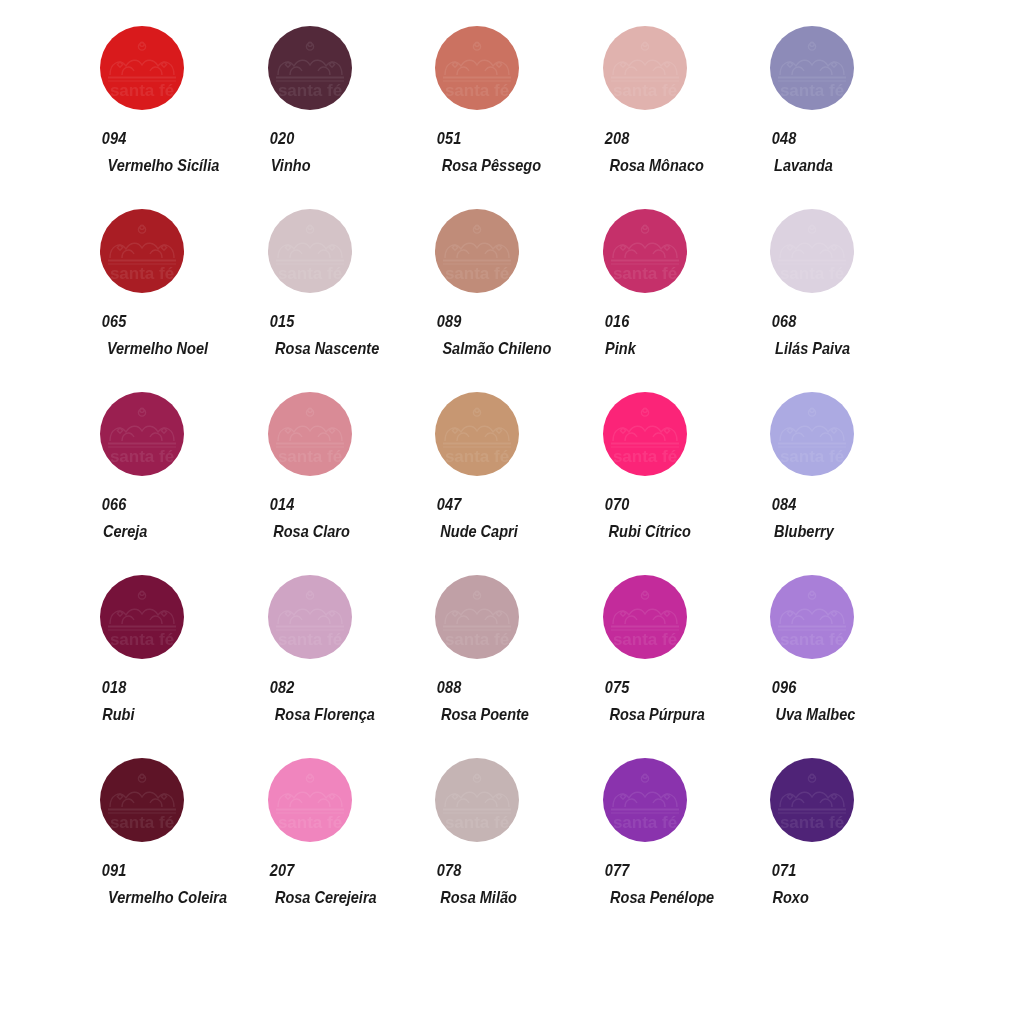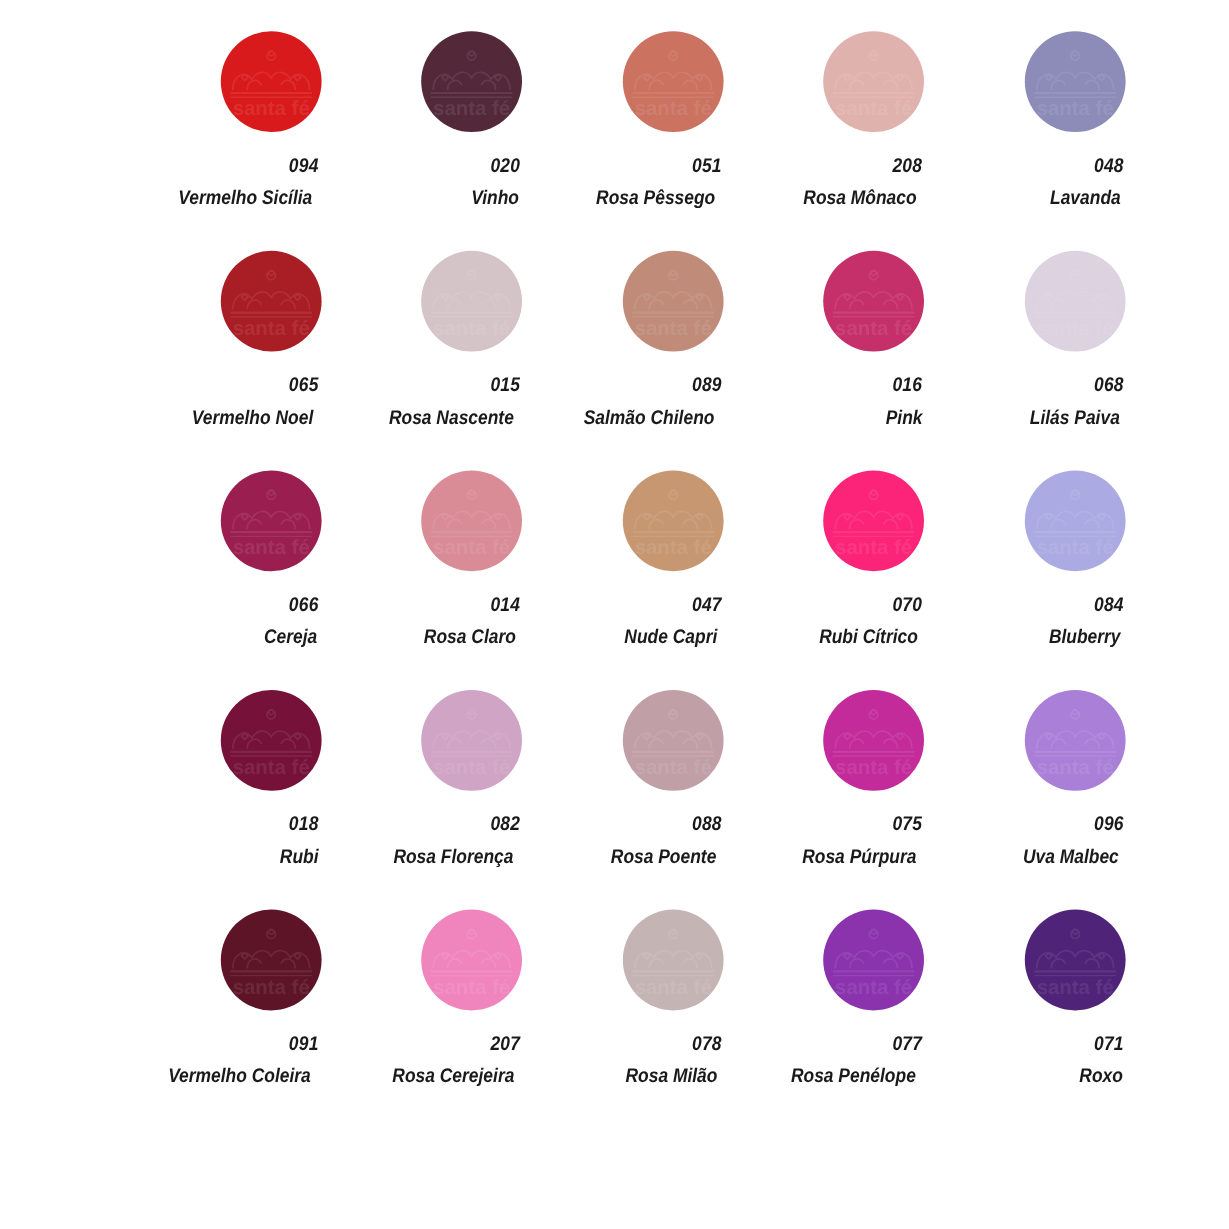--- a/index.html
+++ b/index.html
@@ -30,21 +30,21 @@
     display: grid;
     grid-template-columns: repeat(5, 1fr);
     grid-auto-rows: 183px;
     column-gap: 0px;
     row-gap: 0px;
   }
 
   .swatch-cell {
     display: flex;
     flex-direction: column;
-    align-items: flex-end;
+    align-items: flex-start;
     justify-content: flex-start;
   }
 
   .swatch-disc {
     width: 84px;
     height: 84px;
     border-radius: 50%;
     position: relative;
     overflow: hidden;
     flex: 0 0 auto;

